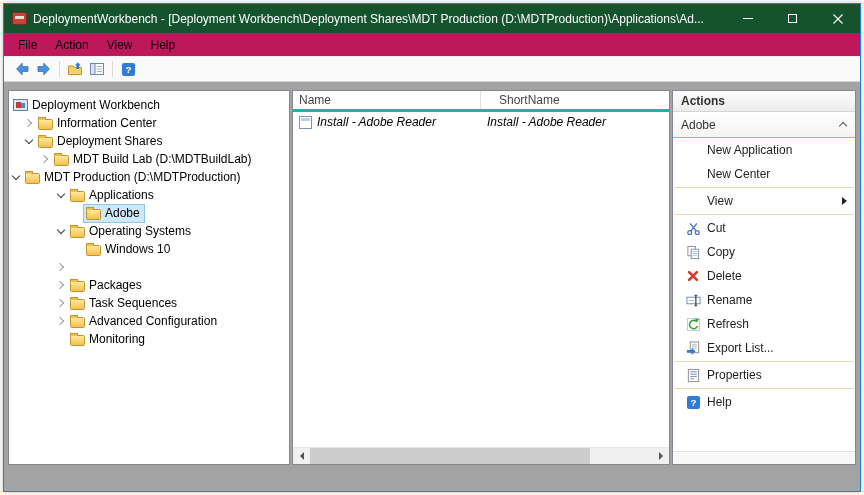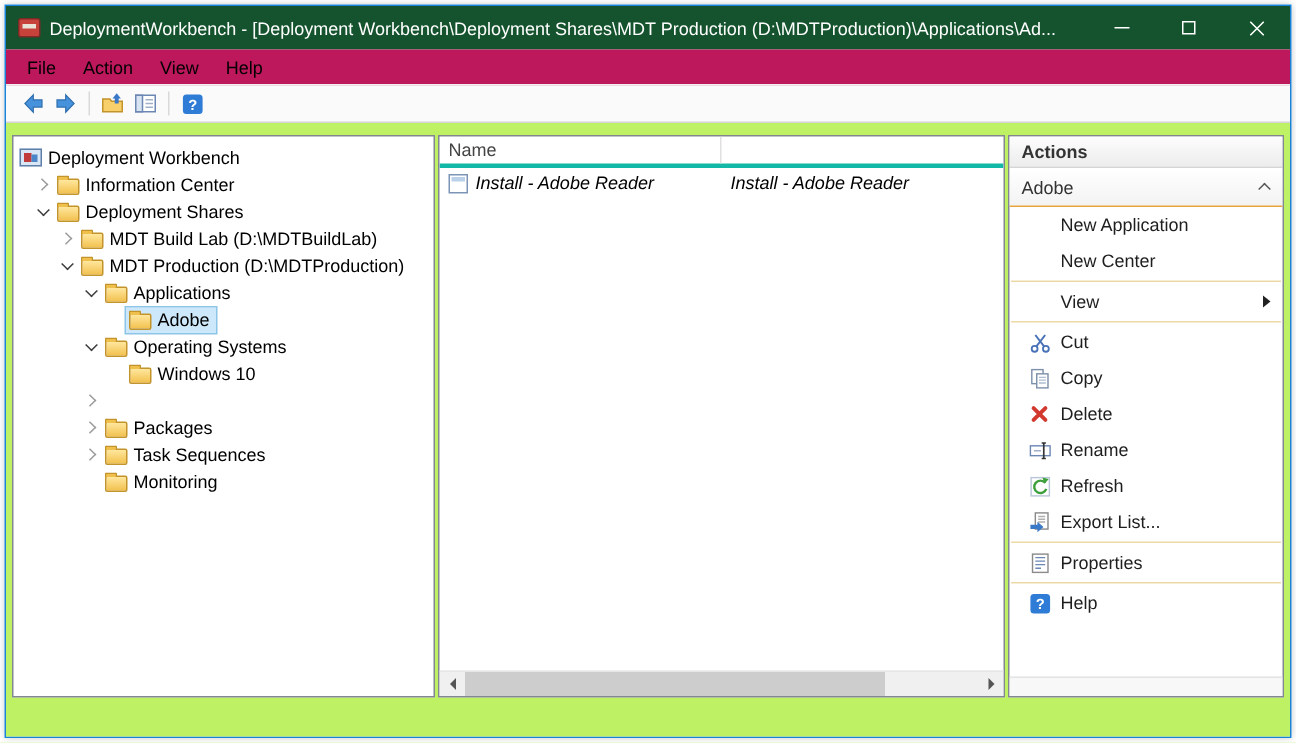--- a/index.html
+++ b/index.html
@@ -19,21 +19,21 @@
   
   .menubar{height:24px;background:#be185d;display:flex;align-items:center;border-bottom:1px solid #F0F0F0;flex:none;padding-left:5px;}
   .menu-item{padding:3px 9px;}
 
   
   .toolbar{height:25px;background:#FAFAFA;border-bottom:1px solid #D4D4D4;display:flex;align-items:center;flex:none;padding-left:7px;}
   .tb-btn{width:22px;height:21px;display:flex;align-items:center;justify-content:center;}
   .tb-sep{width:1px;height:16px;background:#D9D9D9;margin:0 4px;}
 
   
-  .main{flex:1;background:#bef264;display:flex;gap:2px;padding:8px 4px 26px 4px;overflow:hidden;}
+  .main{flex:1;background:#a3a3a3;display:flex;gap:2px;padding:8px 4px 26px 4px;overflow:hidden;}
   .pane{background:#fff;border:1px solid #828790;overflow:hidden;position:relative;}
   .tree-pane{width:282px;flex:none;padding-top:5px;}
   .list-pane{flex:1;}
   .actions-pane{width:184px;flex:none;}
 
   
   .tree-row{height:18px;display:flex;align-items:center;white-space:nowrap;}
   .exp{width:14px;height:18px;display:inline-flex;align-items:center;justify-content:center;flex:none;}
   .exp.c::before{content:"";width:5px;height:5px;border-right:1.4px solid #9B9B9B;border-top:1.4px solid #9B9B9B;transform:rotate(45deg);margin-right:2px;}
   .exp.e::before{content:"";width:5px;height:5px;border-right:1.6px solid #3B3B3B;border-bottom:1.6px solid #3B3B3B;transform:rotate(45deg);margin-bottom:2px;}
@@ -160,21 +160,21 @@
             <span>Deployment Shares</span>
           </span>
       </div>
       <div class="tree-row" style="padding-left:29px">
         <span class="exp c"></span>
         <span class="rc">
             <span class="folder"></span>
             <span>MDT Build Lab (D:\MDTBuildLab)</span>
           </span>
       </div>
-      <div class="tree-row" style="padding-left:29px">
+      <div class="tree-row" style="">
         <span class="exp e"></span>
         <span class="rc">
             <span class="folder"></span>
             <span>MDT Production (D:\MDTProduction)</span>
           </span>
       </div>
       <div class="tree-row" style="padding-left:45px">
         <span class="exp e"></span>
         <span class="rc">
             <span class="folder"></span>
@@ -213,32 +213,40 @@
           </span>
       </div>
       <div class="tree-row" style="padding-left:45px">
         <span class="exp c"></span>
         <span class="rc">
             <span class="folder"></span>
             <span>Task Sequences</span>
           </span>
       </div>
       <div class="tree-row" style="padding-left:45px">
+        <span class="exp c"></span>
+        <span class="rc">
+            <span class="folder"></span>
+            <span>Advanced Configuration</span>
+          </span>
+      </div>
+      <div class="tree-row" style="padding-left:45px">
         <span class="exp"></span>
         <span class="rc">
             <span class="folder"></span>
             <span>Monitoring</span>
           </span>
       </div>
 
     </div>
 
     <div class="pane list-pane">
       <div class="list-header">
         <div class="col-name">Name</div>
+        <div class="col-short">ShortName</div>
       </div>
       <div class="list-row">
         <div class="col-name">
           <span class="app-icon"></span>
           <span>Install - Adobe Reader</span>
         </div>
         <div class="col-short">Install - Adobe Reader</div>
       </div>
       <div class="hscroll">
         <div class="sb-btn sb-left">

